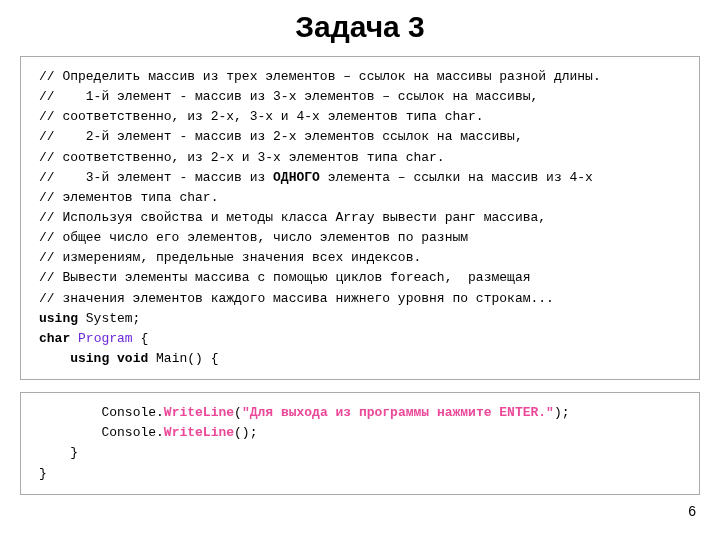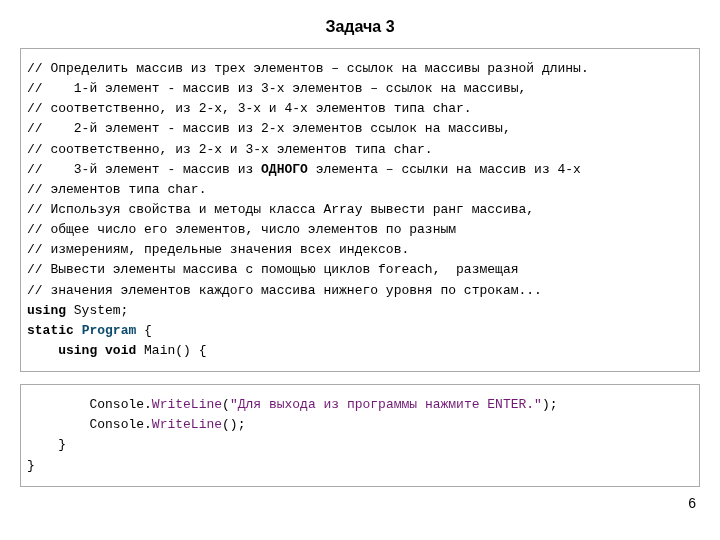--- a/index.html
+++ b/index.html
@@ -10,31 +10,31 @@
       background: #ffffff;
       font-family: 'Courier New', Courier, monospace;
       display: flex;
       flex-direction: column;
       align-items: center;
       overflow: hidden;
     }
 
     .page-title {
       font-family: Arial, sans-serif;
-      font-size: 16px;
+      font-size: 30px;
       font-weight: bold;
-      margin: 18px 0 12px 0;
+      margin: 10px 0 12px 0;
       color: #000;
     }
 
     .code-box {
       width: 680px;
       background: #fff;
       border: 1.5px solid #aaa;
-      padding: 10px 6px;
+      padding: 10px 18px;
       font-size: 13px;
       line-height: 1.55;
       color: #000;
     }
 
     .code-box-upper {
       margin-bottom: 12px;
     }
 
     .code-box-lower {
@@ -50,22 +50,22 @@
     }
 
     .page-number {
       font-family: Arial, sans-serif;
       font-size: 14px;
       color: #000;
     }
 
     .comment { color: #000; font-weight: normal; }
     .keyword { color: #000; font-weight: bold; }
-    .classname { color: #0c4a6e; font-weight: bold; }
-    .normal { color: #701a75; }
+    .classname { color: #6d28d9; font-weight: normal; }
+    .normal { color: #ec4899; font-weight: bold; }
 
     pre {
       white-space: pre-wrap;
       word-break: break-word;
       font-family: 'Courier New', Courier, monospace;
       font-size: 13px;
       line-height: 1.55;
     }
   </style>
 </head>
@@ -80,21 +80,21 @@
 <span class="comment">//    2-й элемент - массив из 2-х элементов ссылок на массивы,</span>
 <span class="comment">// соответственно, из 2-х и 3-х элементов типа char.</span>
 <span class="comment">//    3-й элемент - массив из <strong>ОДНОГО</strong> элемента – ссылки на массив из 4-х</span>
 <span class="comment">// элементов типа char.</span>
 <span class="comment">// Используя свойства и методы класса Array вывести ранг массива,</span>
 <span class="comment">// общее число его элементов, число элементов по разным</span>
 <span class="comment">// измерениям, предельные значения всех индексов.</span>
 <span class="comment">// Вывести элементы массива с помощью циклов foreach,  размещая</span>
 <span class="comment">// значения элементов каждого массива нижнего уровня по строкам...</span>
 <span class="keyword">using</span> System;
-<span class="keyword">static</span> <span class="classname">Program</span> {
+<span class="keyword">char</span> <span class="classname">Program</span> {
     <span class="keyword">using void</span> Main() {</pre>
 </div>
 
 <div class="code-box code-box-lower">
   <pre>        Console.<span class="normal">WriteLine</span>(<span class="normal">"Для выхода из программы нажмите ENTER."</span>);
         Console.<span class="normal">WriteLine</span>();
     }
 }</pre>
 </div>
 

